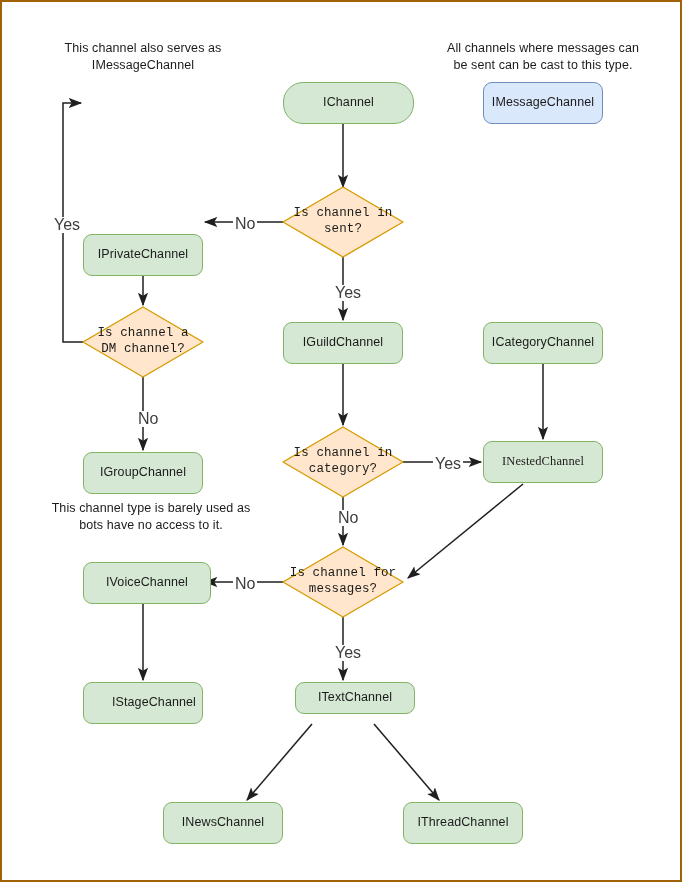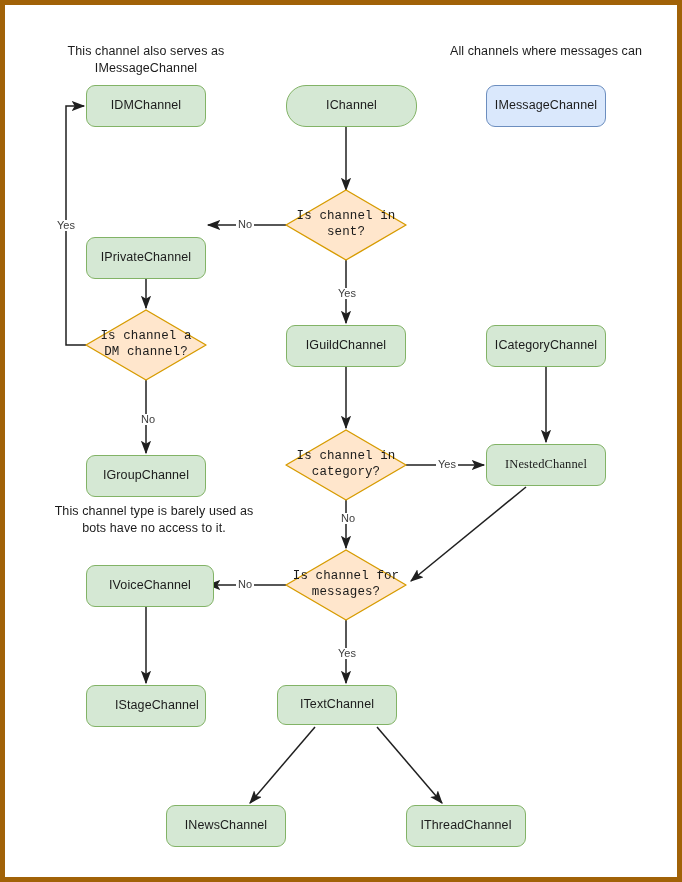--- a/index.html
+++ b/index.html
@@ -9,21 +9,21 @@
     background: #ffffff;
   }
   body {
     font-family: "Liberation Sans", sans-serif;
   }
   #canvas {
     position: relative;
     width: 682px;
     height: 882px;
     background: #ffffff;
-    border: 5px solid #a16207;
+    border: 2px solid #a16207;
     box-sizing: border-box;
     overflow: hidden;
   }
   svg.edges {
     position: absolute;
     left: 0;
     top: 0;
     width: 682px;
     height: 882px;
     pointer-events: none;
@@ -71,21 +71,21 @@
   .note {
     position: absolute;
     text-align: center;
     font-size: 12.5px;
     color: #1b1b1b;
     line-height: 1.35;
     letter-spacing: 0.1px;
   }
   .edge-label {
     position: absolute;
-    font-size: 11px;
+    font-size: 16px;
     color: #3d3d3d;
     background: #ffffff;
     padding: 0 2px;
     line-height: 1;
     white-space: nowrap;
   }
 </style>
 </head>
 <body>
 
@@ -140,48 +140,48 @@
     </g>
   </svg>
 
   <div class="note" style="left:51px; top:38px; width:180px;">
     <div>This channel also serves as</div>
     <div>IMessageChannel</div>
   </div>
 
   <div class="note" style="left:436px; top:38px; width:210px;">
     <div>All channels where messages can</div>
+    <div>be sent can be cast to this type.</div>
   </div>
 
   <div class="note" style="left:41px; top:498px; width:216px;">
     <div>This channel type is barely used as</div>
     <div>bots have no access to it.</div>
   </div>
 
-  <div class="node green" style="left:81px; top:80px; width:120px; height:42px;">IDMChannel</div>
 
   <div class="node green" style="left:281px; top:80px; width:131px; height:42px;border-radius:20px;">IChannel</div>
 
   <div class="node blue" style="left:481px; top:80px; width:120px; height:42px;">IMessageChannel</div>
 
   <div class="node green" style="left:81px; top:200px; width:120px; height:42px;margin-top:32px;">IPrivateChannel</div>
 
   <div class="node green" style="left:281px; top:320px; width:120px; height:42px;">IGuildChannel</div>
 
   <div class="node green" style="left:481px; top:320px; width:120px; height:42px;">ICategoryChannel</div>
 
   <div class="node green" style="left:81px; top:450px; width:120px; height:42px;">IGroupChannel</div>
 
   <div class="node green" style="left:481px; top:439px; width:120px; height:42px;font-family:Liberation Serif, serif;">INestedChannel</div>
 
   <div class="node green" style="left:81px; top:560px; width:128px; height:42px;">IVoiceChannel</div>
 
   <div class="node green" style="left:81px; top:680px; width:120px; height:42px;padding-left:22px;">IStageChannel</div>
 
-  <div class="node green" style="left:272px; top:680px; width:120px; height:40px;">ITextChannel</div>
+  <div class="node green" style="left:293px; top:680px; width:120px; height:32px;">ITextChannel</div>
 
   <div class="node green" style="left:161px; top:800px; width:120px; height:42px;">INewsChannel</div>
 
   <div class="node green" style="left:401px; top:800px; width:120px; height:42px;">IThreadChannel</div>
 
   <div class="diamond-wrap" style="left:281px; top:185px; width:120px; height:70px;">
     <div class="dlabel">
       <div>
         <div>Is channel in</div>
         <div>sent?</div>

